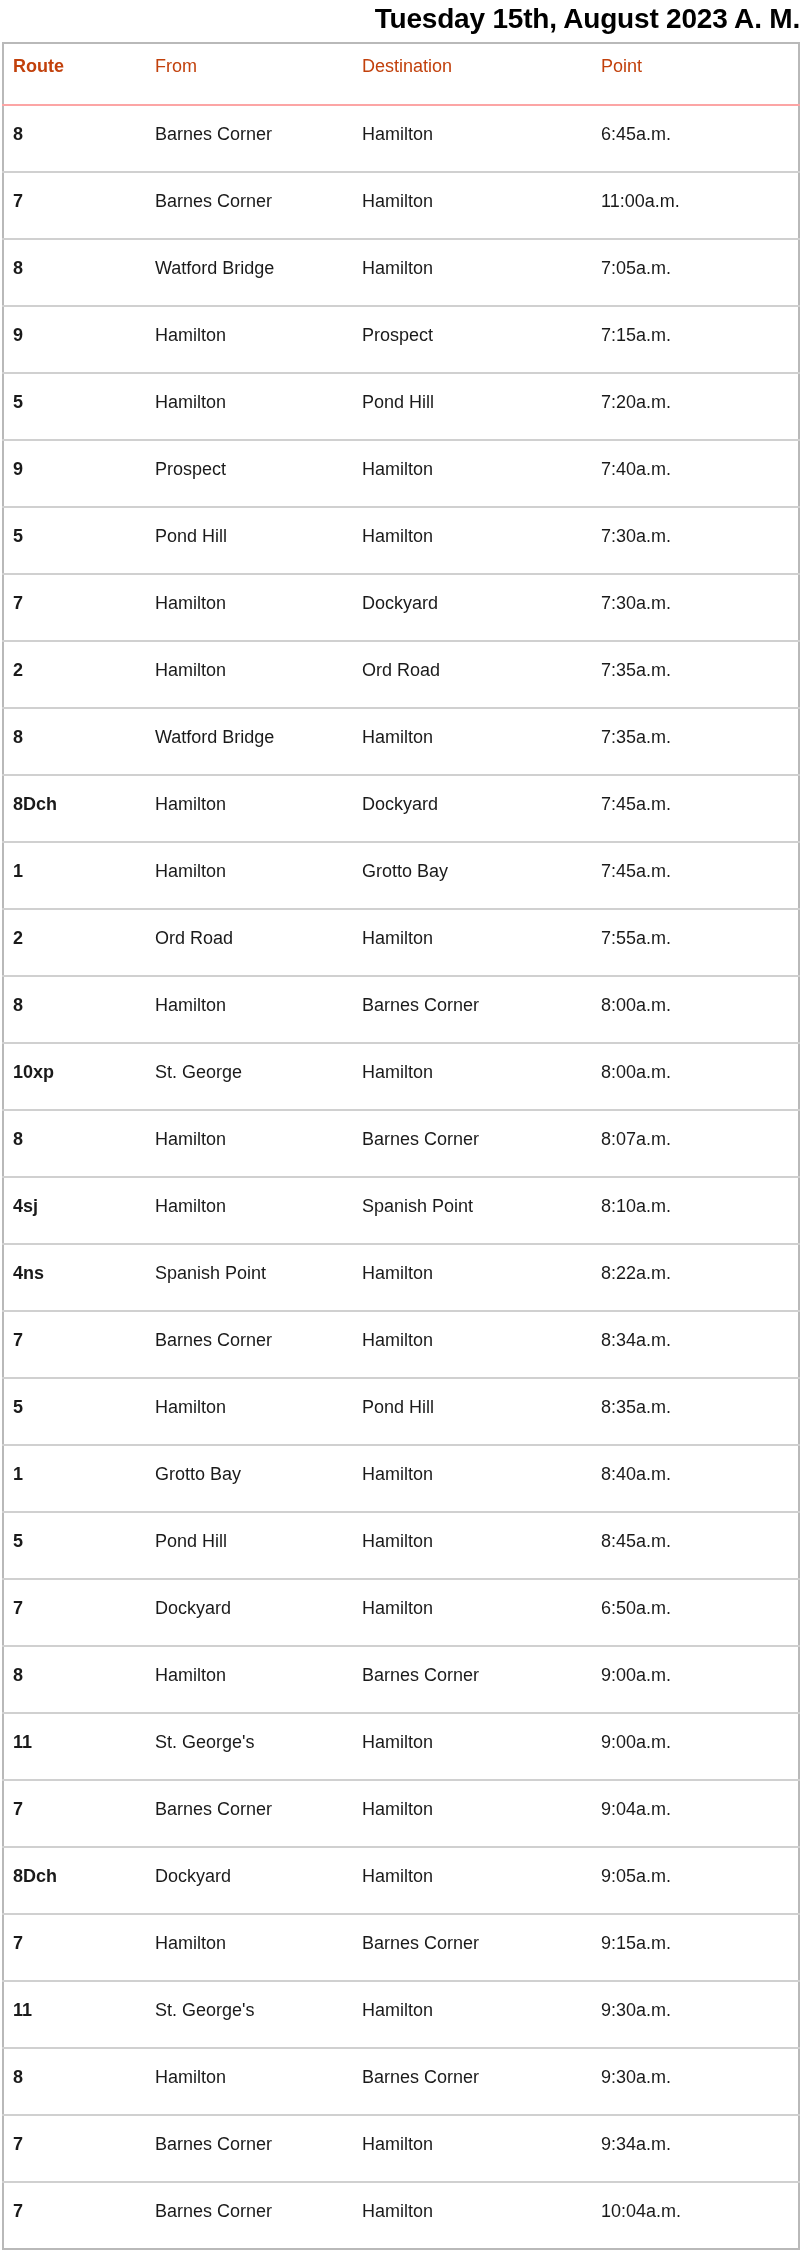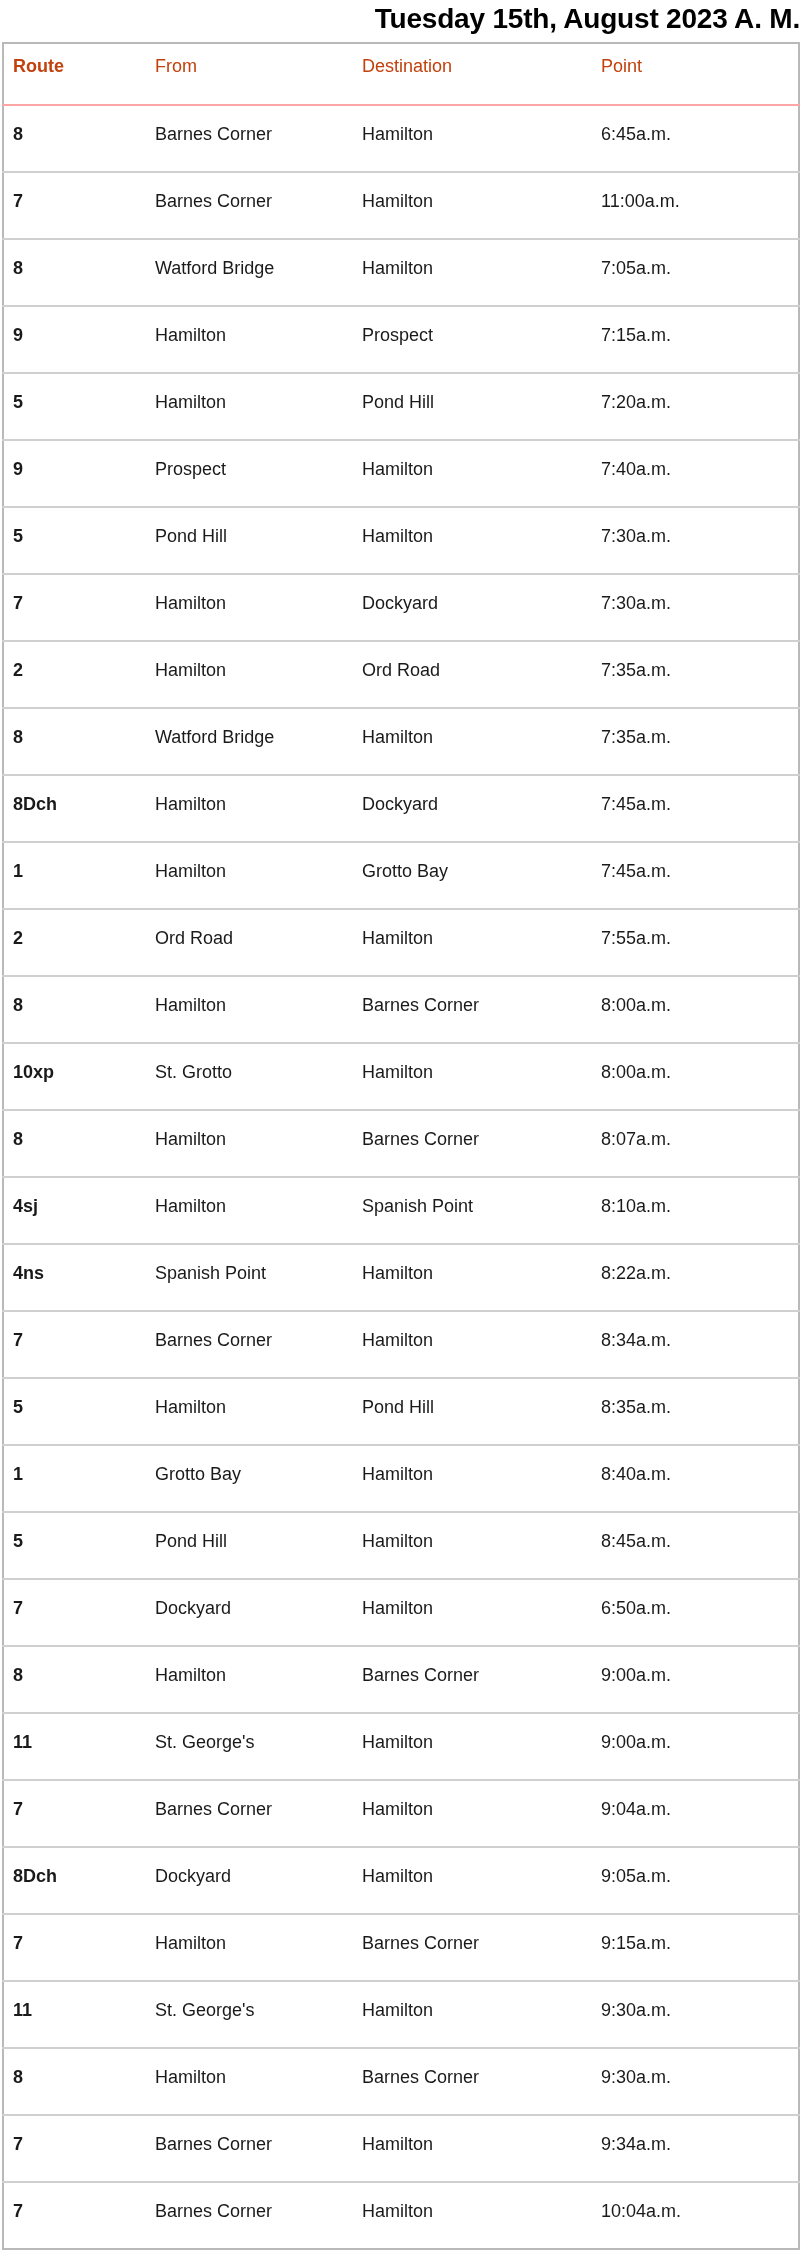--- a/index.html
+++ b/index.html
@@ -161,21 +161,21 @@
         <td class="col-time">7:55a.m.</td>
       </tr>
       <tr>
         <td class="col-route">8</td>
         <td class="col-from">Hamilton</td>
         <td class="col-destination">Barnes Corner</td>
         <td class="col-time">8:00a.m.</td>
       </tr>
       <tr>
         <td class="col-route">10xp</td>
-        <td class="col-from">St. Grotto</td>
+        <td class="col-from">St. George</td>
         <td class="col-destination">Hamilton</td>
         <td class="col-time">8:00a.m.</td>
       </tr>
       <tr>
         <td class="col-route">8</td>
         <td class="col-from">Hamilton</td>
         <td class="col-destination">Barnes Corner</td>
         <td class="col-time">8:07a.m.</td>
       </tr>
       <tr>

